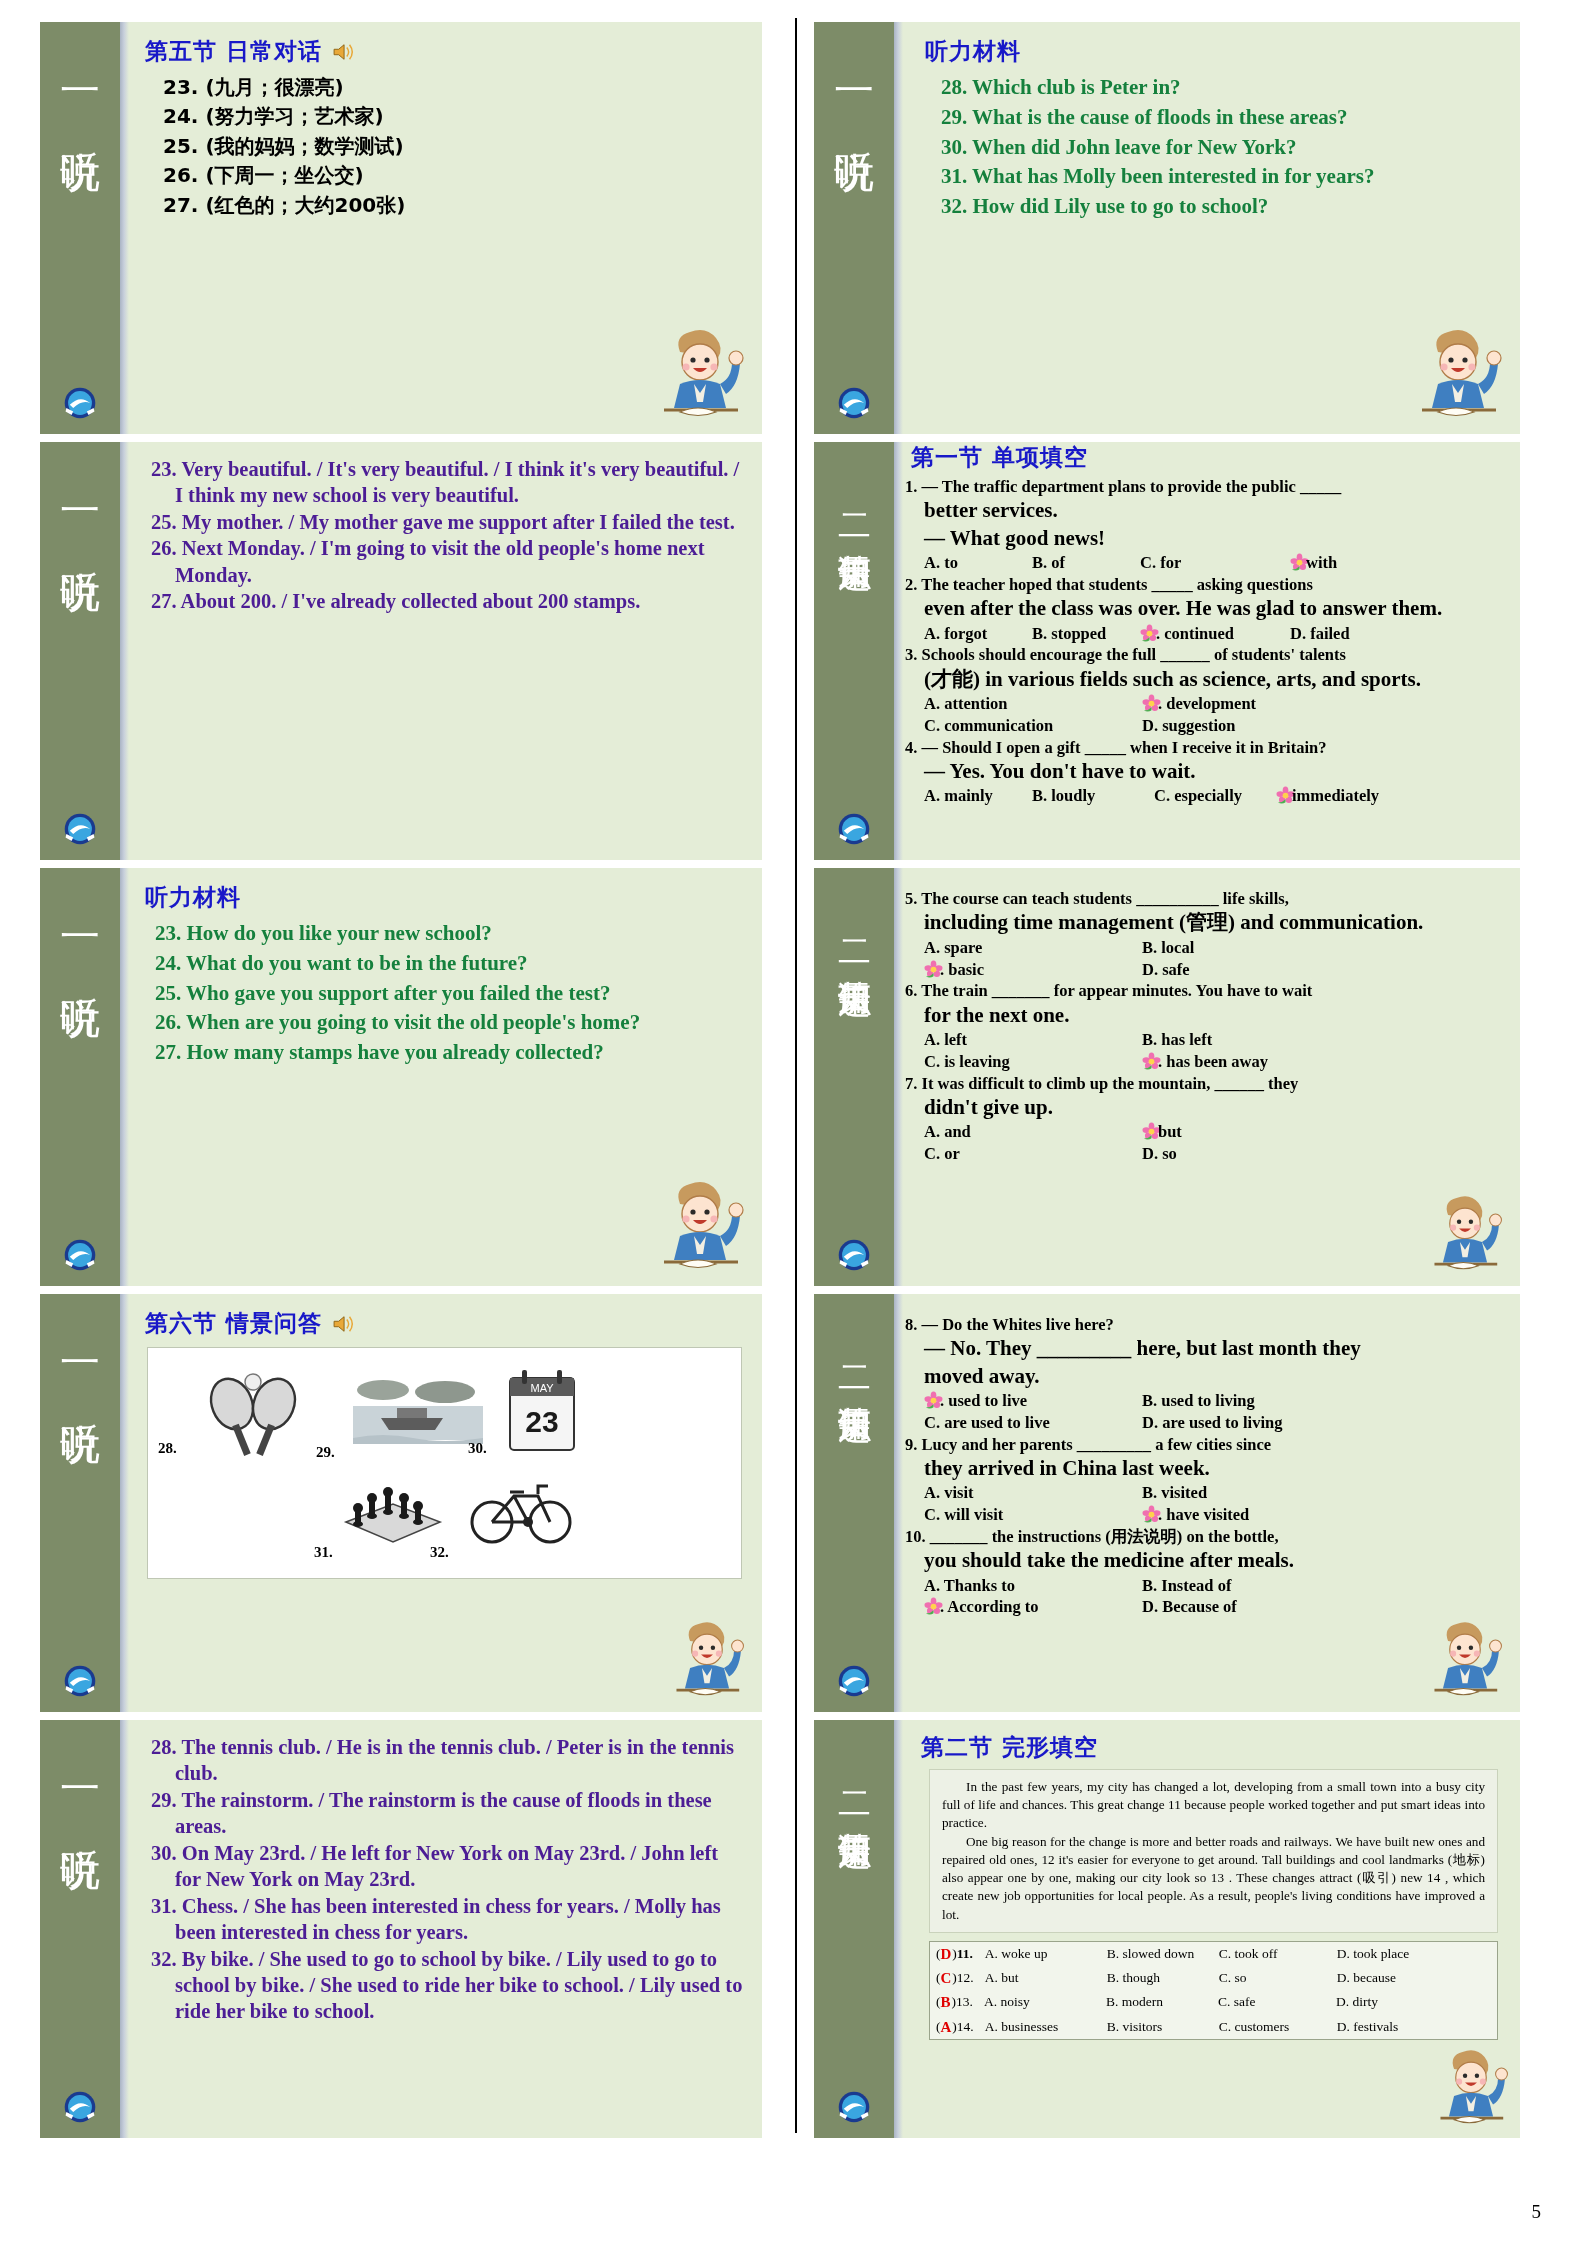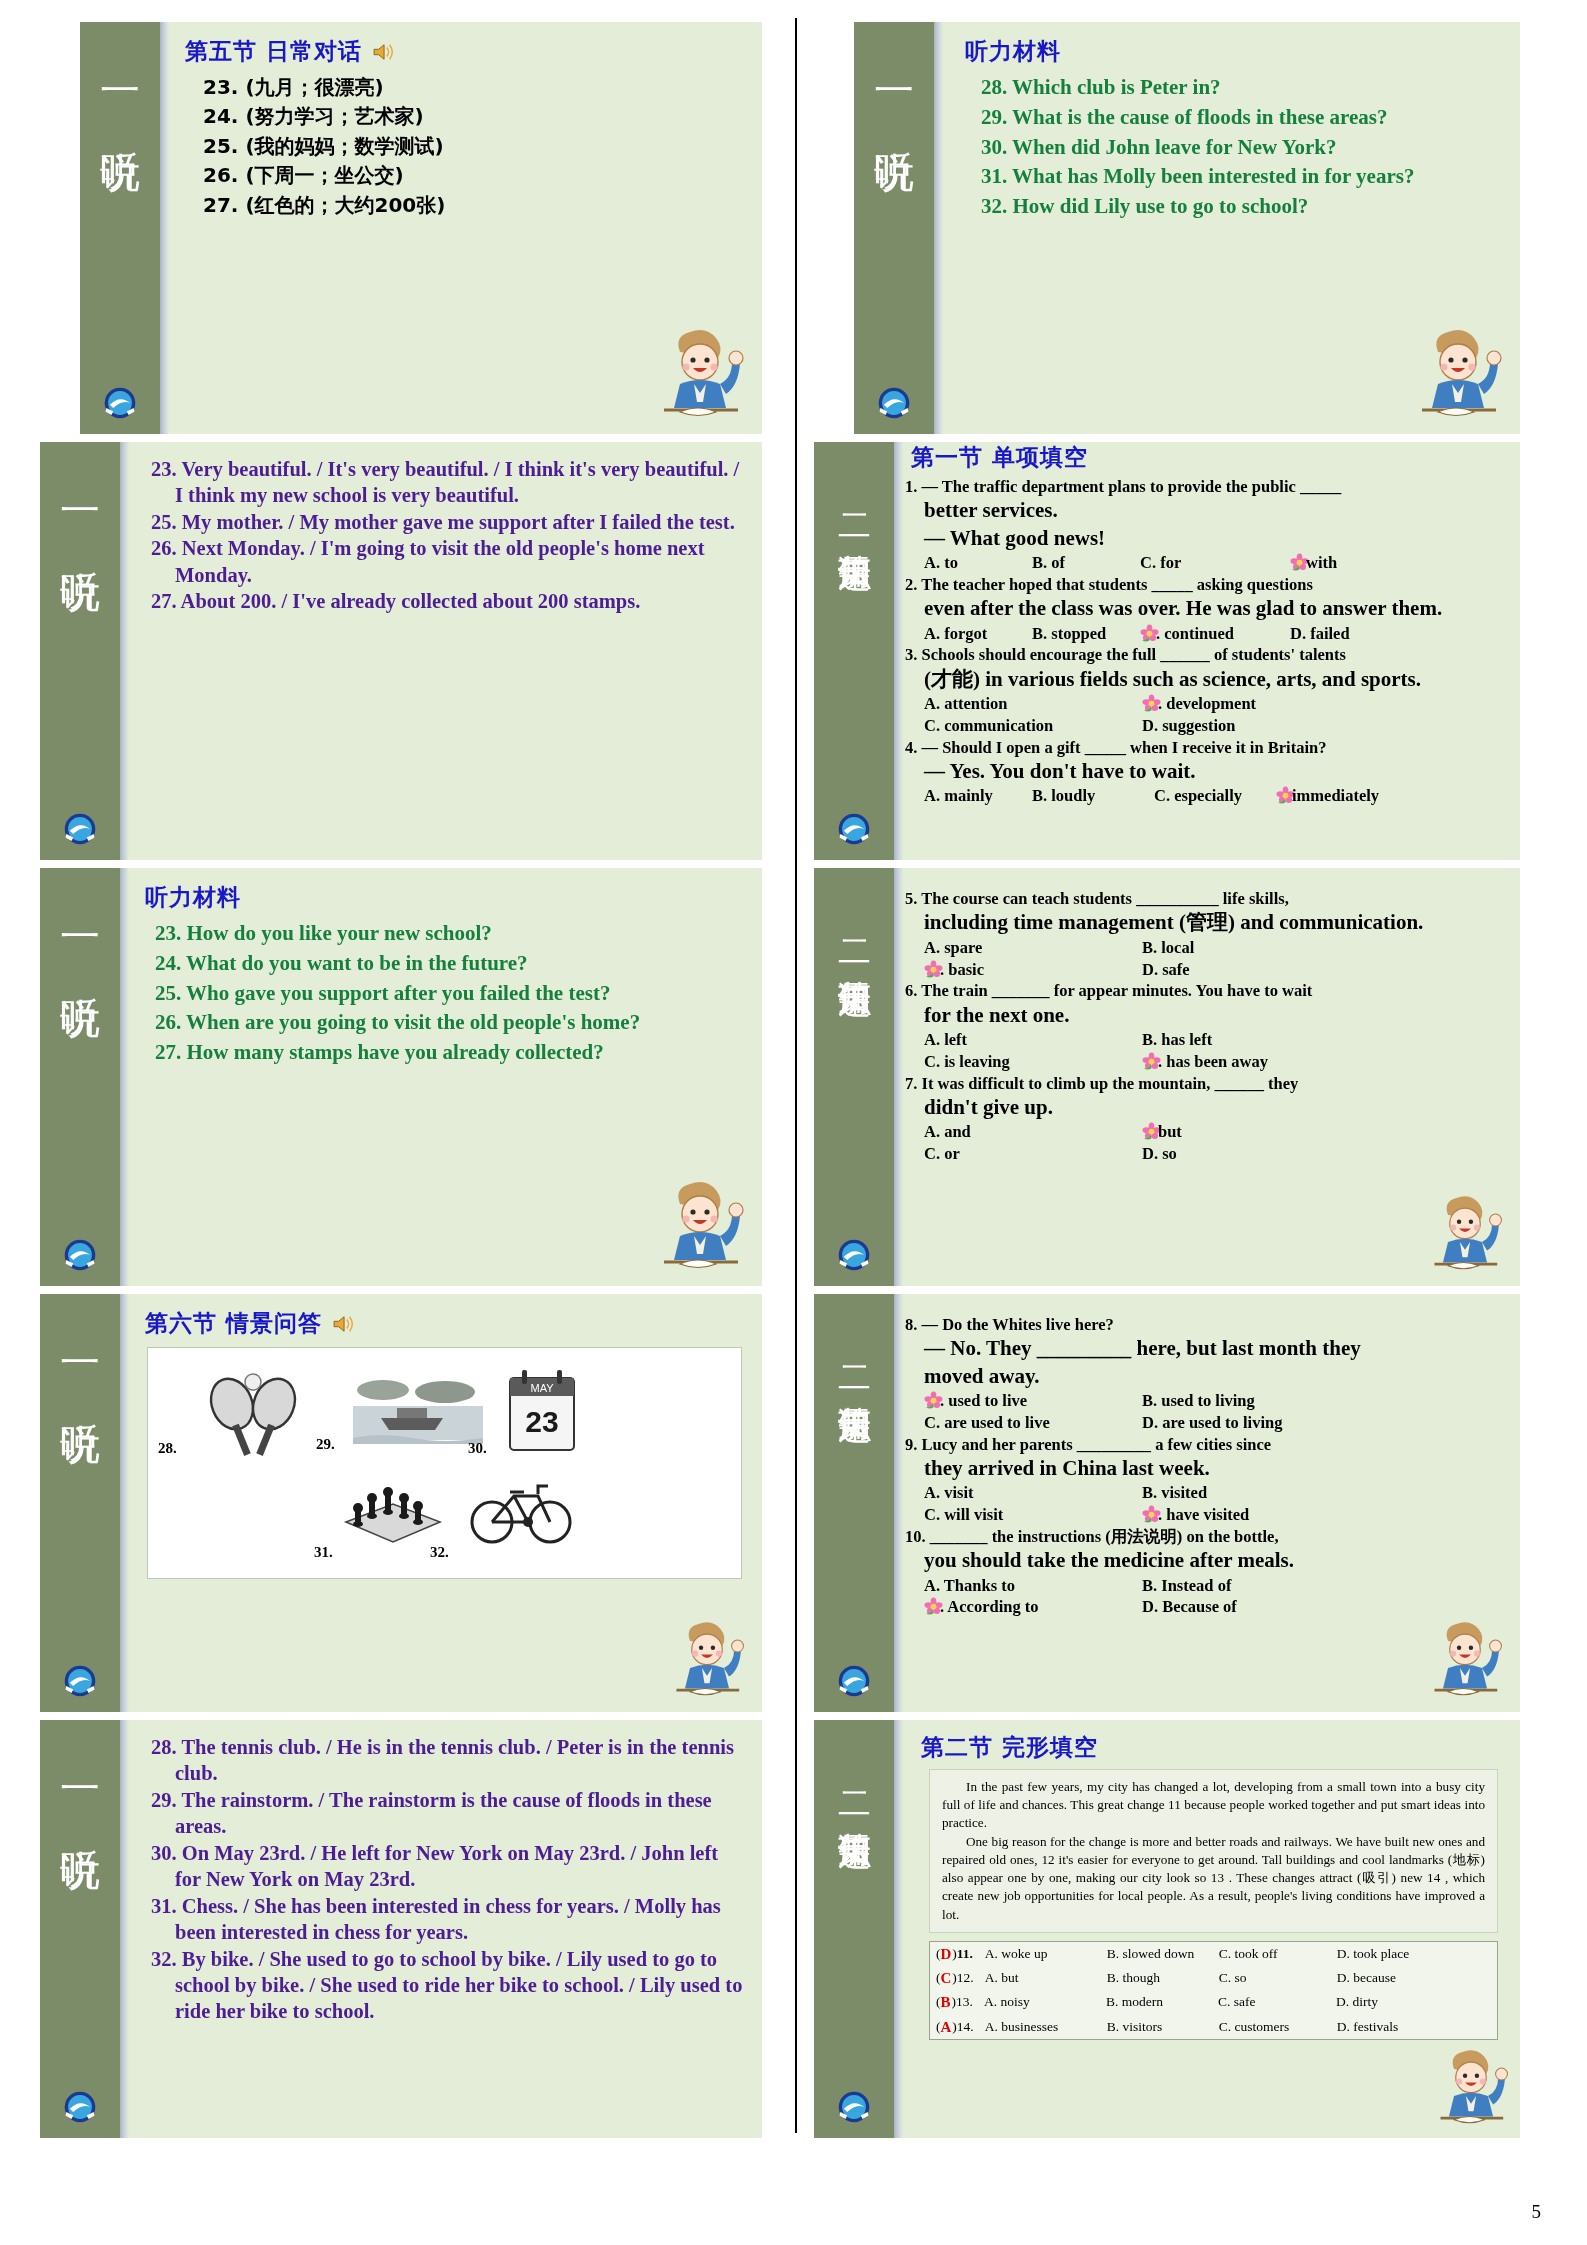--- a/index.html
+++ b/index.html
@@ -18,21 +18,21 @@
   .divider {
     position:absolute; left:795px; top:18px; width:2px; height:2115px;
     background:#000;
   }
   .slide {
     position:relative;
     display:flex;
     background:#e4edd7;
     overflow:hidden;
   }
-  .s-h1 { height:412px;margin-left:40px; }
+  .s-h1 { height:412px; }
   .s-h2 { height:418px; }
   .s-h3 { height:418px; }
   .sidebar {
     width:80px; flex:0 0 80px;
     background:#7d8c68;
     position:relative;
     display:flex; flex-direction:column; align-items:center;
     padding-top:48px;
   }
   .sidebar-text {
@@ -266,21 +266,21 @@
           </div>
           <div class="pic-box">
             <span class="pic-label" style="left:10px;top:92px;">28.</span>
             <svg style="position:absolute;left:48px;top:22px;" width="120" height="86" viewBox="0 0 120 86">
               <ellipse cx="36" cy="34" rx="20" ry="26" transform="rotate(-22 36 34)" fill="#d8d8d8" stroke="#333" stroke-width="2.4"></ellipse>
               <ellipse cx="78" cy="34" rx="20" ry="26" transform="rotate(22 78 34)" fill="#d8d8d8" stroke="#333" stroke-width="2.4"></ellipse>
               <rect x="42" y="54" width="7" height="32" transform="rotate(-22 45 70)" fill="#444"></rect>
               <rect x="66" y="54" width="7" height="32" transform="rotate(22 70 70)" fill="#444"></rect>
               <circle cx="57" cy="12" r="8" fill="#efefef" stroke="#777" stroke-width="1.4"></circle>
             </svg>
-            <span class="pic-label" style="left:168px;top:88px;">29.</span>
+            <span class="pic-label" style="left:168px;top:96px;">29.</span>
             <svg style="position:absolute;left:205px;top:30px;" width="130" height="76" viewBox="0 0 130 76">
               <ellipse cx="30" cy="12" rx="26" ry="10" fill="#9aa39a"></ellipse>
               <ellipse cx="92" cy="14" rx="30" ry="11" fill="#8e978e"></ellipse>
               <rect x="0" y="28" width="130" height="34" fill="#c9d3d8"></rect>
               <path d="M28 40 h62 l-8 12 h-46 z" fill="#5c5c5c"></path>
               <rect x="44" y="30" width="30" height="10" fill="#777"></rect>
               <path d="M0 60 q30-6 60 0 q30 6 70 0 v6 H0 z" fill="#b6c2c8"></path>
             </svg>
             <span class="pic-label" style="left:320px;top:92px;">30.</span>
             <svg style="position:absolute;left:358px;top:20px;" width="74" height="90" viewBox="0 0 74 90">

